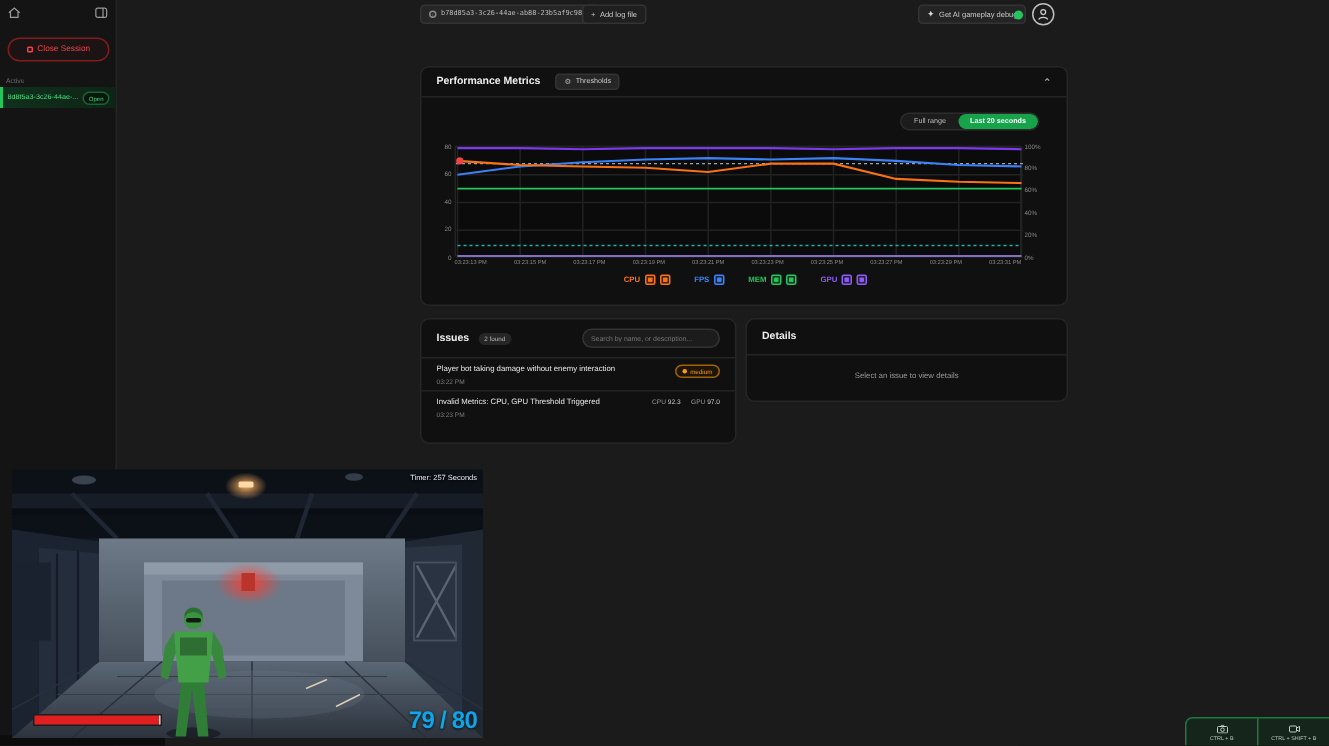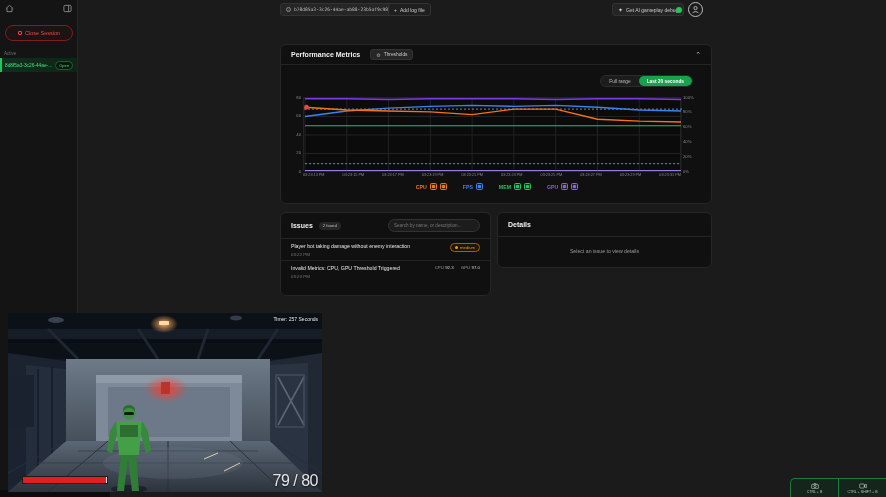--- a/index.html
+++ b/index.html
@@ -94,22 +94,22 @@
 
   
   #game { left:8px; top:313px; width:314px; height:179px; background:#10141c; z-index:5; overflow:hidden; }
   #game svg.scene { position:absolute; left:0; top:0; }
   #timer { position:absolute; right:4px; top:3px; font-size:5px; color:#e8edf2;
     text-shadow:0 0 2px #000; }
   #healthbar { position:absolute; left:14px; bottom:8px; width:86px; height:8px;
     background:rgba(10,10,10,.55); border:1px solid #1c1c1c; display:flex; }
   #health-fill { height:100%; background:#e02020; }
   #health-rest { height:100%; background:#e8e8e8; }
-  #hp-text { position:absolute; right:4px; bottom:2px; font-size:16px; font-weight:normal;
-    color:#e5e5e5; letter-spacing:-0.5px; text-shadow:0 1px 2px rgba(0,0,0,.8); }
+  #hp-text { position:absolute; right:4px; bottom:2px; font-size:16px; font-weight:bold;
+    color:#0ea5e9; letter-spacing:-0.5px; text-shadow:0 1px 2px rgba(0,0,0,.8); }
   #bottom-strip { left:0; top:490px; width:110px; height:7px; background:#0c0c0c; z-index:4; }
 
   
   #capture-bar { left:790px; top:478px; width:96px; height:19px; background:#16251b;
     border:1px solid #1f7a3d; border-right:none; border-bottom:none; border-radius:5px 0 0 0;
     display:flex; z-index:6; }
   .cap-btn { flex:1; display:flex; flex-direction:column; align-items:center; justify-content:center;
     gap:1px; cursor:pointer; }
   .cap-btn + .cap-btn { border-left:1px solid #1f7a3d; }
   .cap-btn svg { width:8px; height:6px; color:#cfe0d2; }

